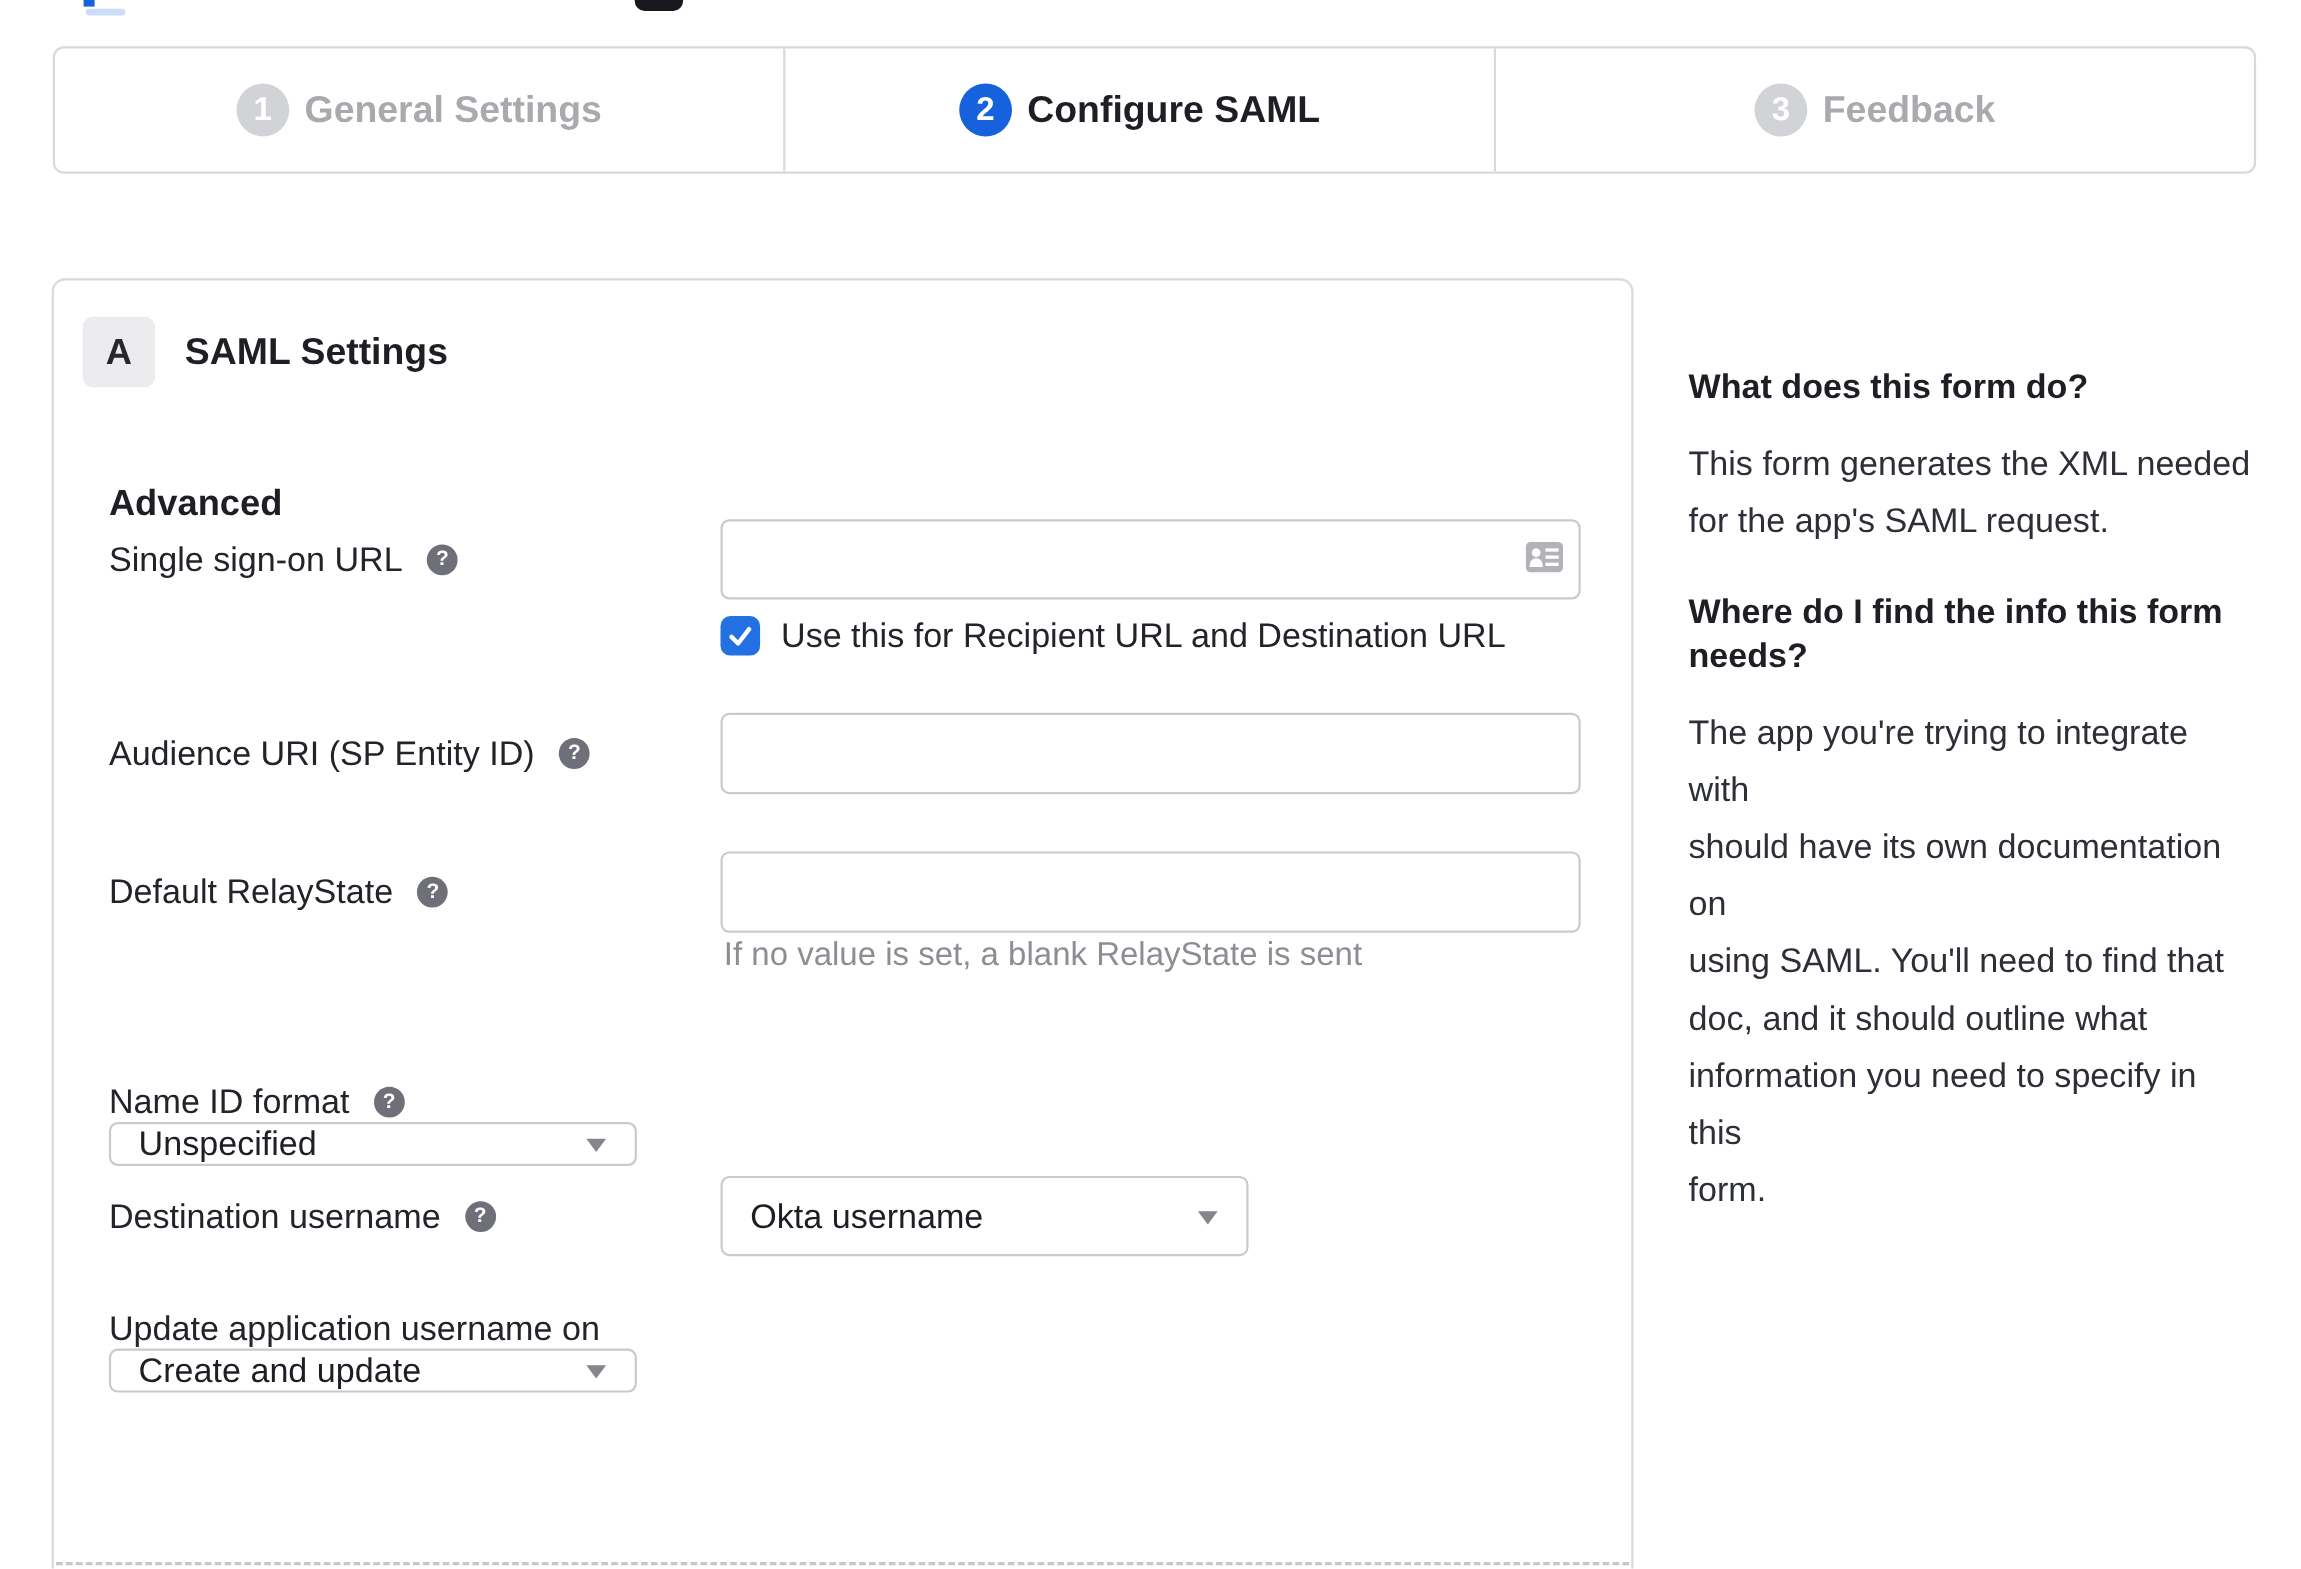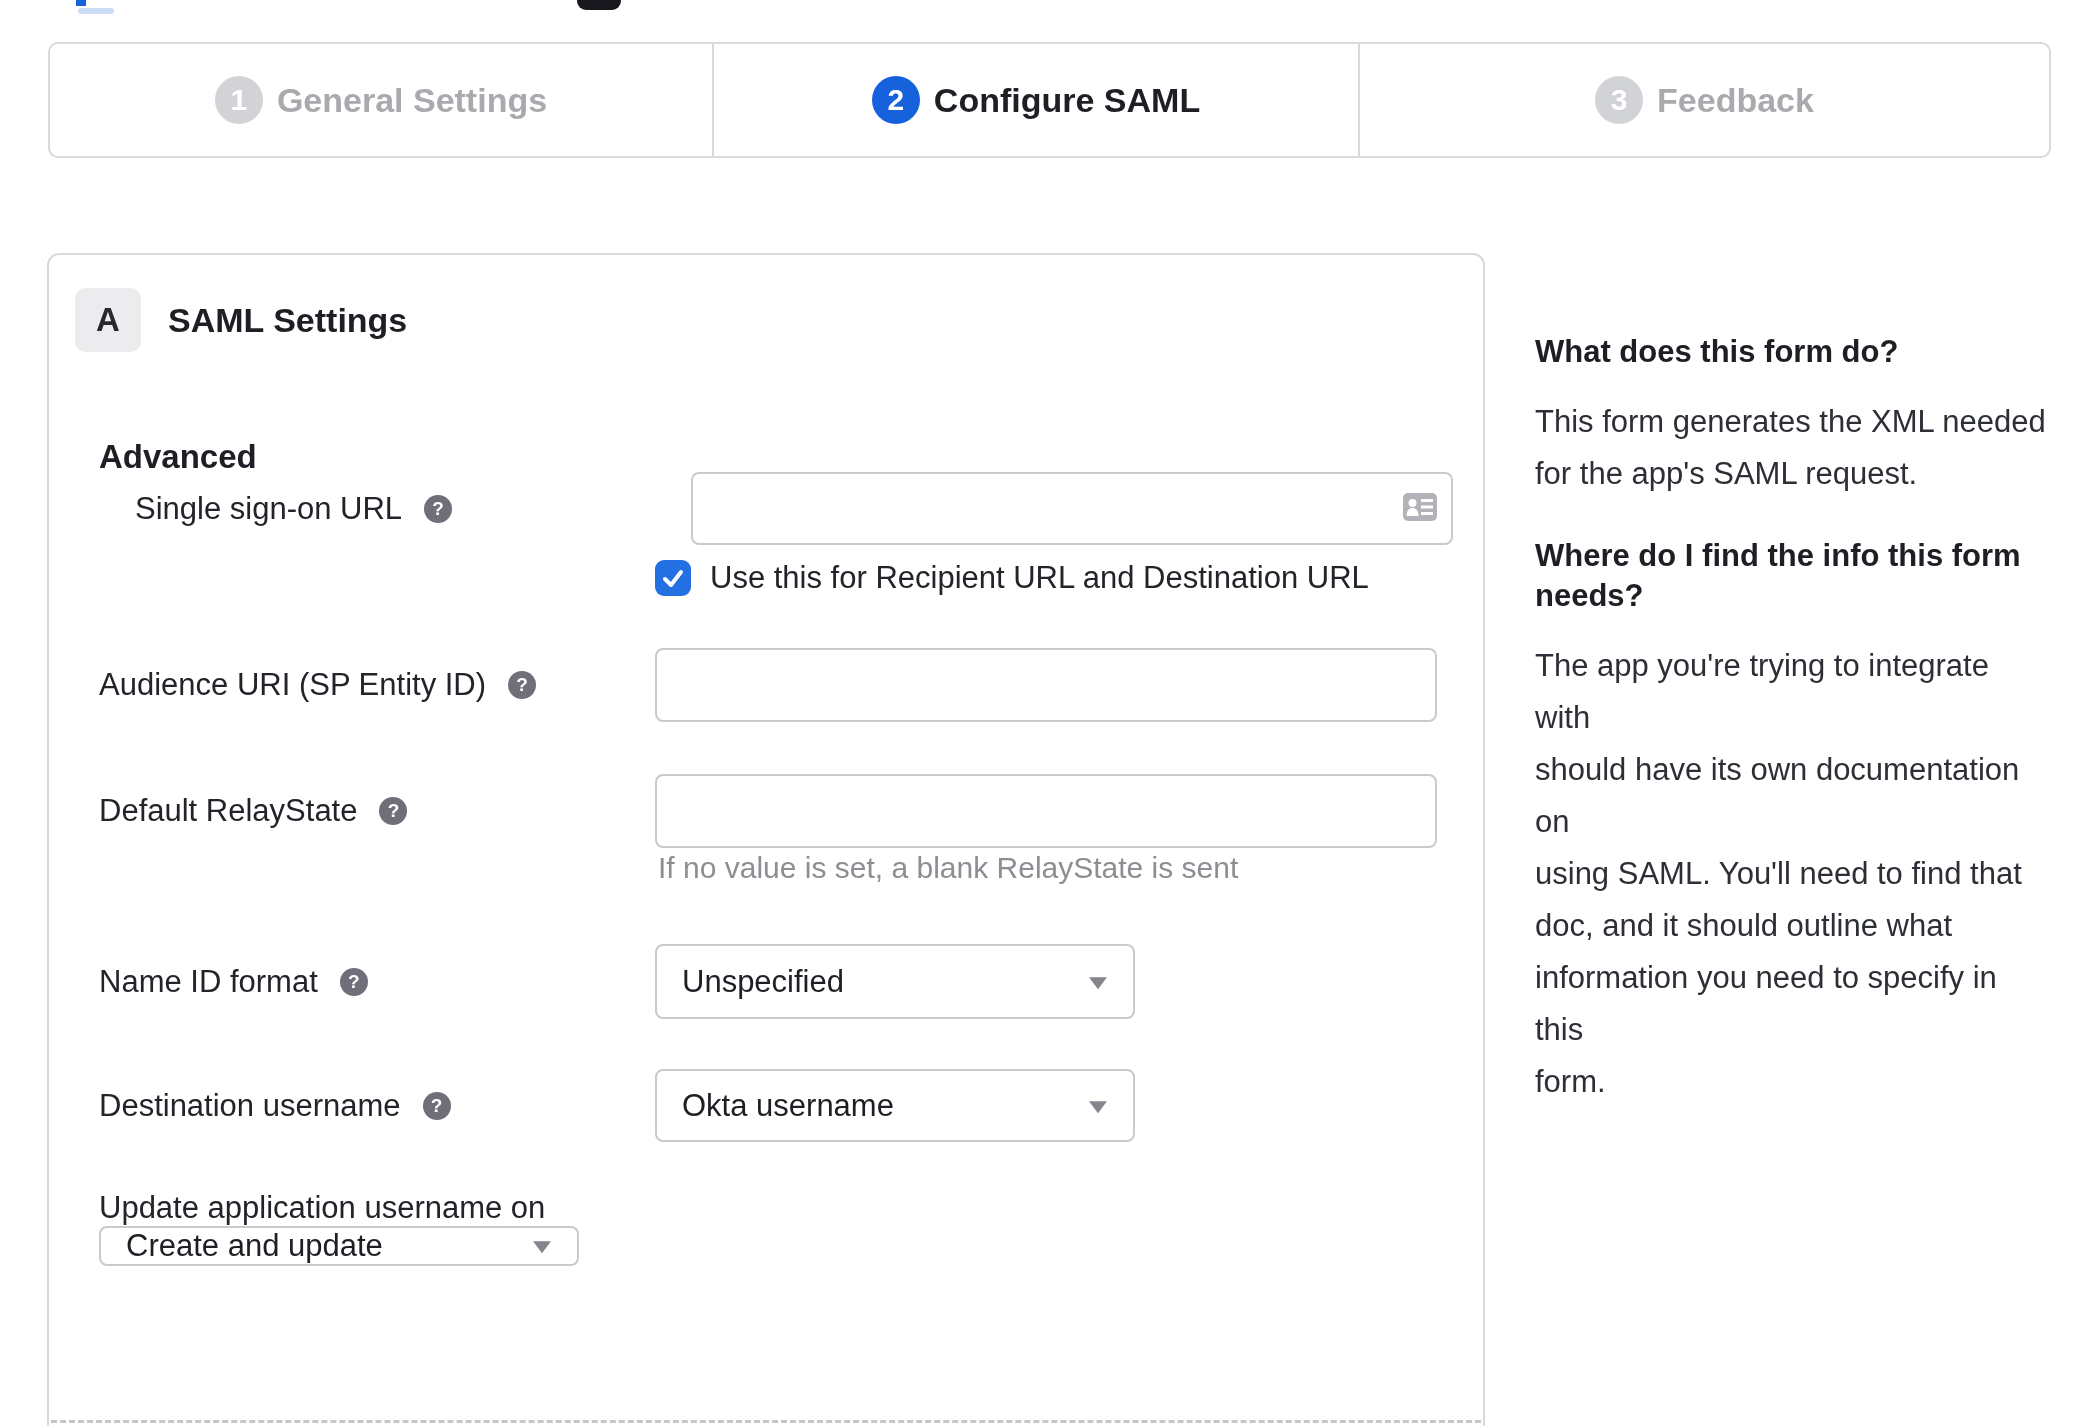--- a/index.html
+++ b/index.html
@@ -55,24 +55,24 @@
     position:absolute; left:119px; top:33px; height:64px;
     display:flex; align-items:center;
     font-size:34px; font-weight:bold; color:#1d1f24;
   }
   .section-heading {
     position:absolute; left:50px; top:183px;
     font-size:33px; font-weight:bold; color:#1d1f24;
   }
 
   .form-row { position:absolute; left:50px; right:30px; display:flex; }
-  .row-sso      { top:217px; height:73px;margin-left:36px; }
+  .row-sso      { top:217px; height:73px; }
   .row-audience { top:393px; height:74px; }
   .row-relay    { top:519px; height:74px; }
-  .row-nameid   { top:689px; height:75px; }
+  .row-nameid   { top:729px; height:75px;flex-direction:column; }
   .row-appuser  { top:814px; height:73px; }
   .row-update   { top:935px; height:75px;flex-direction:column; }
 
   .field-label {
     width:556px; flex:0 0 auto;
     display:flex; align-items:center;
     font-size:31px; color:#22242a;
   }
   .help-icon {
     width:28px; height:28px; border-radius:50%;

